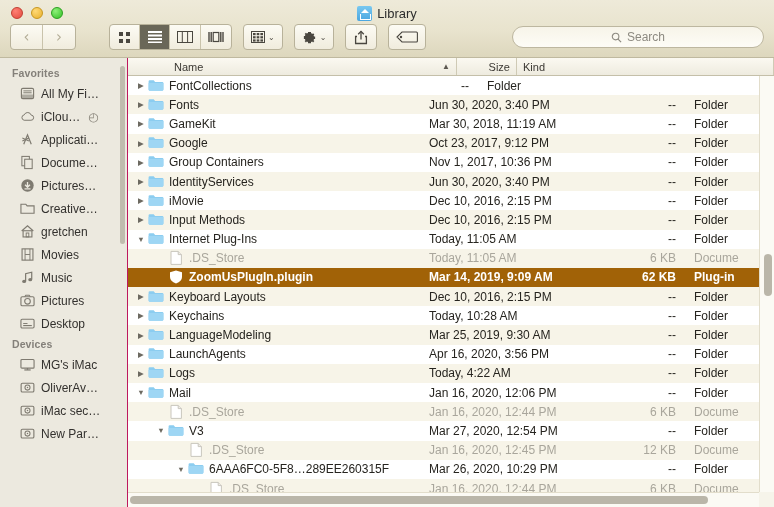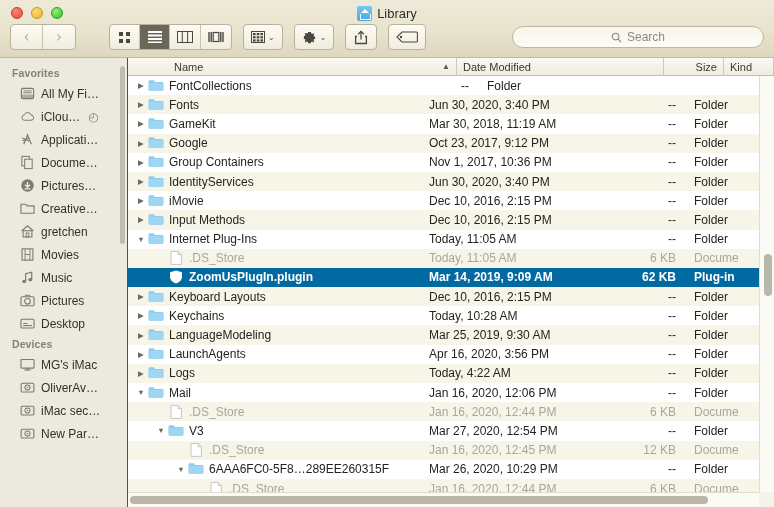--- a/index.html
+++ b/index.html
@@ -170,21 +170,21 @@
   #rows-clip { flex: 1; position: relative; overflow: hidden; }
   #rows { position: absolute; left: 0; top: 0; right: 0; }
 
   .row {
     height: 19.2px;
     display: flex; align-items: center;
     font-size: 12px; color: #26241f;
     cursor: default;
   }
   .row.alt { background: #f7f4e8; }
-  .row.sel { background: #0369a1; color: #ffffff; font-weight: bold; }
+  .row.sel { background: #a16207; color: #ffffff; font-weight: bold; }
   .row.dim .c-name, .row.dim .c-date, .row.dim .c-size, .row.dim .c-kind { color: #a9a69c; }
 
   .c-name {
     flex: 0 0 289px; display: flex; align-items: center;
     padding-left: 6px; overflow: hidden; white-space: nowrap;
   }
   .c-date { flex: 0 0 207px; padding-left: 12px; white-space: nowrap; overflow: hidden; }
   .c-size { flex: 0 0 60px; text-align: right; padding-right: 8px; white-space: nowrap; }
   .c-kind { flex: 1; padding-left: 10px; white-space: nowrap; overflow: hidden; }
 
@@ -492,23 +492,20 @@
       <div id="sb-scroll"></div>
     </div>
 
     <div id="listpane">
 
       <div id="colheader">
         <div class="col name">
           <span>Name</span>
           <span class="sort-arrow">▲</span>
         </div>
-        <div class="col date">
-          <span>Date Modified</span>
-        </div>
         <div class="col size">
           <span>Size</span>
         </div>
         <div class="col kind">
           <span>Kind</span>
         </div>
       </div>
 
       <div id="rows-clip">
         <div id="rows">

